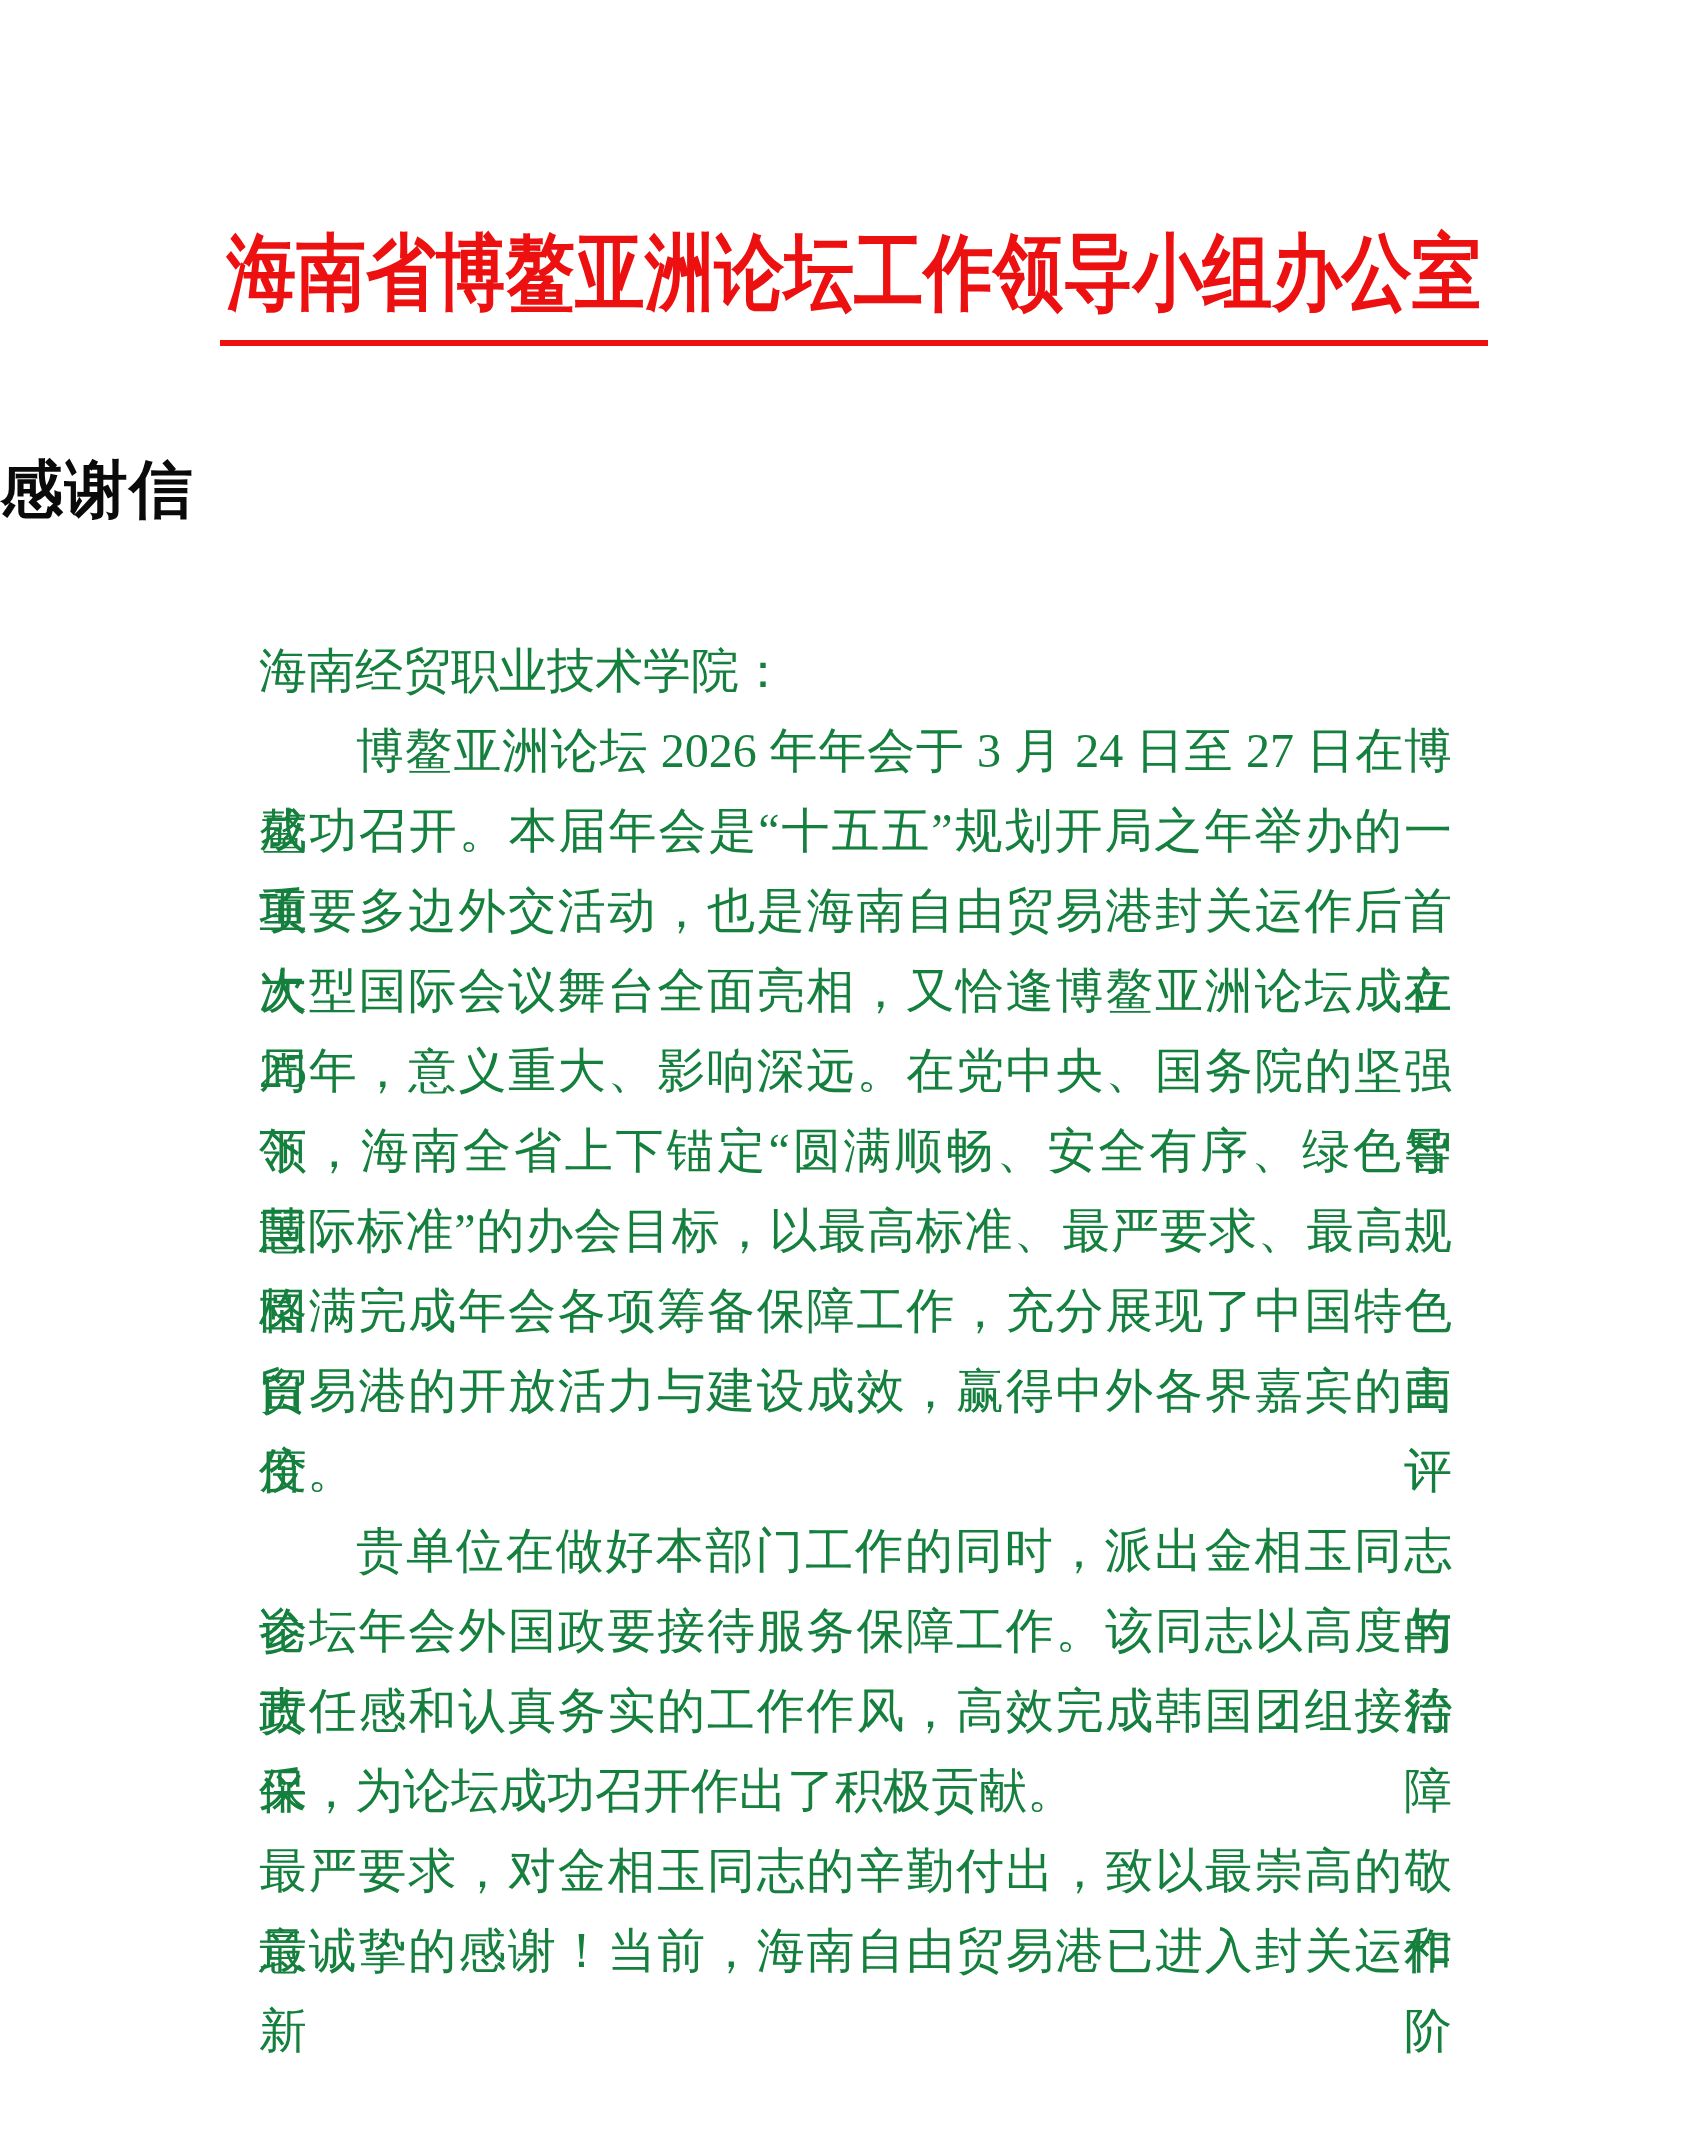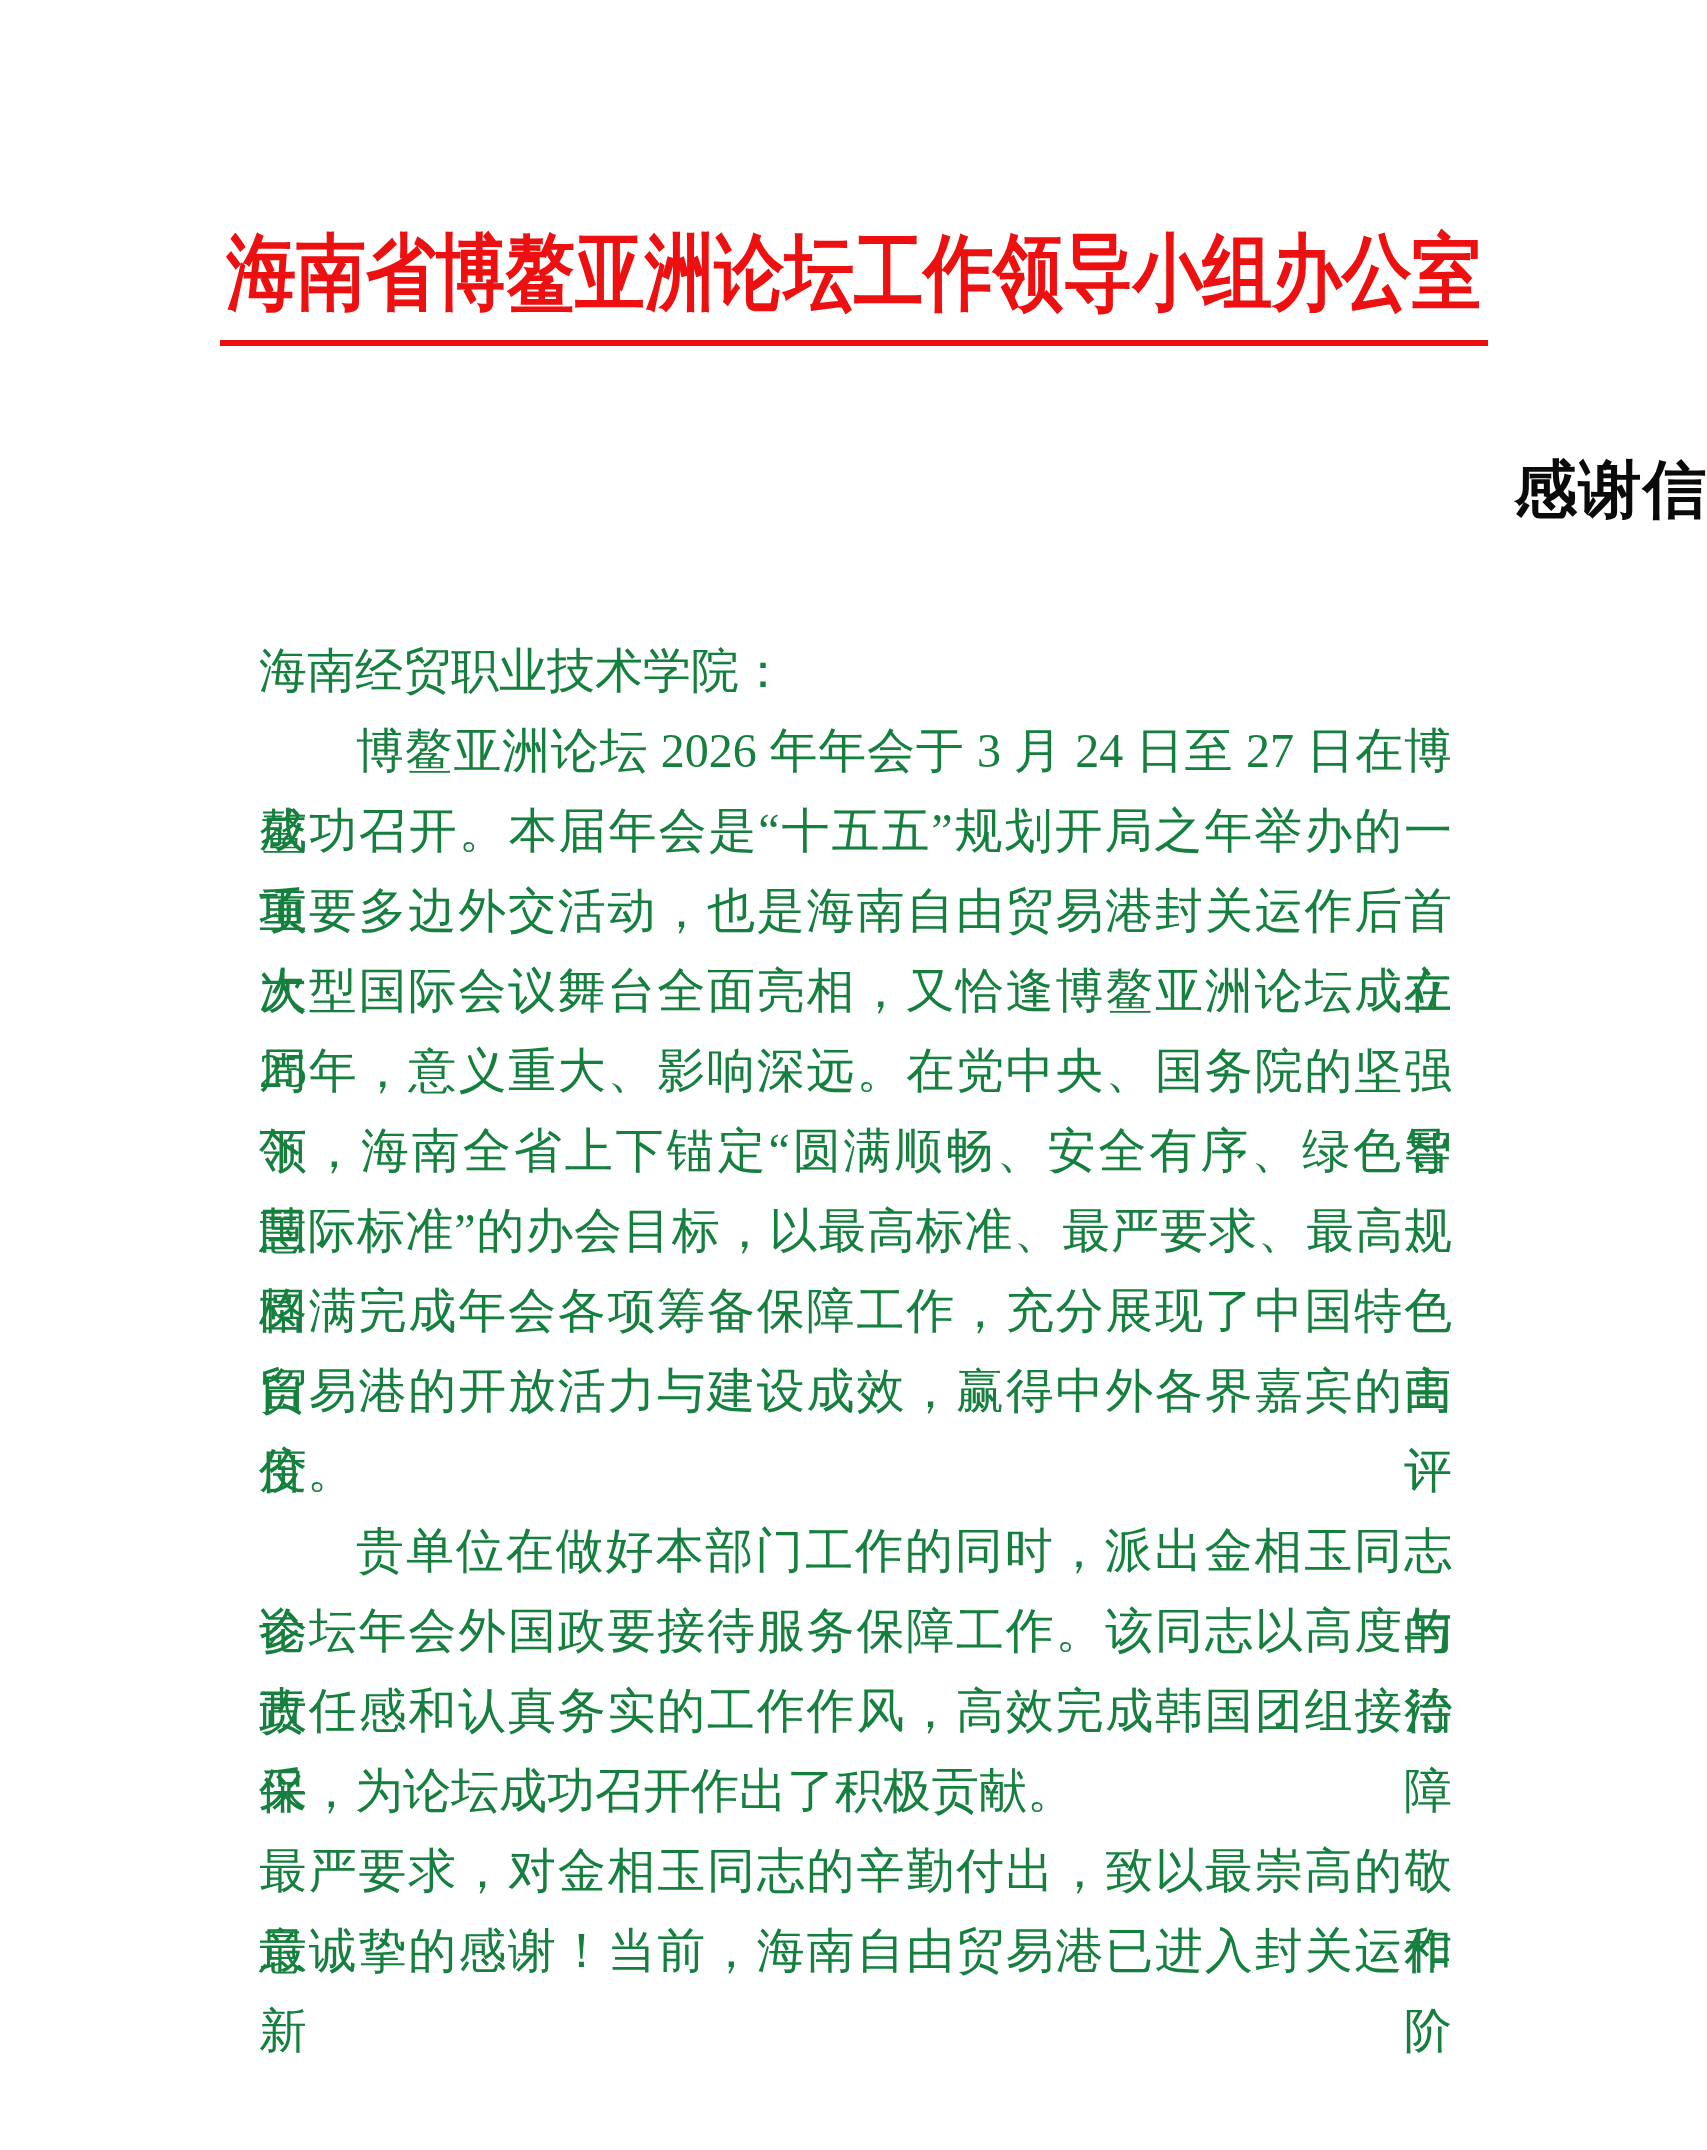--- a/index.html
+++ b/index.html
@@ -43,21 +43,21 @@
       background: var(--accent, #ed1010);
     }
     
     .letter-title {
       position: absolute;
       top: 444px;
       left: 0;
       width: 1708px;
       height: 92px;
       line-height: 92px;
-      text-align: right;
+      text-align: left;
       font-size: 63px;
       font-weight: bold;
       color: #0a0a0a;
       letter-spacing: 1.7px;
     }
     
     .body-col {
       position: absolute;
       top: 631px;
       left: 259px;

